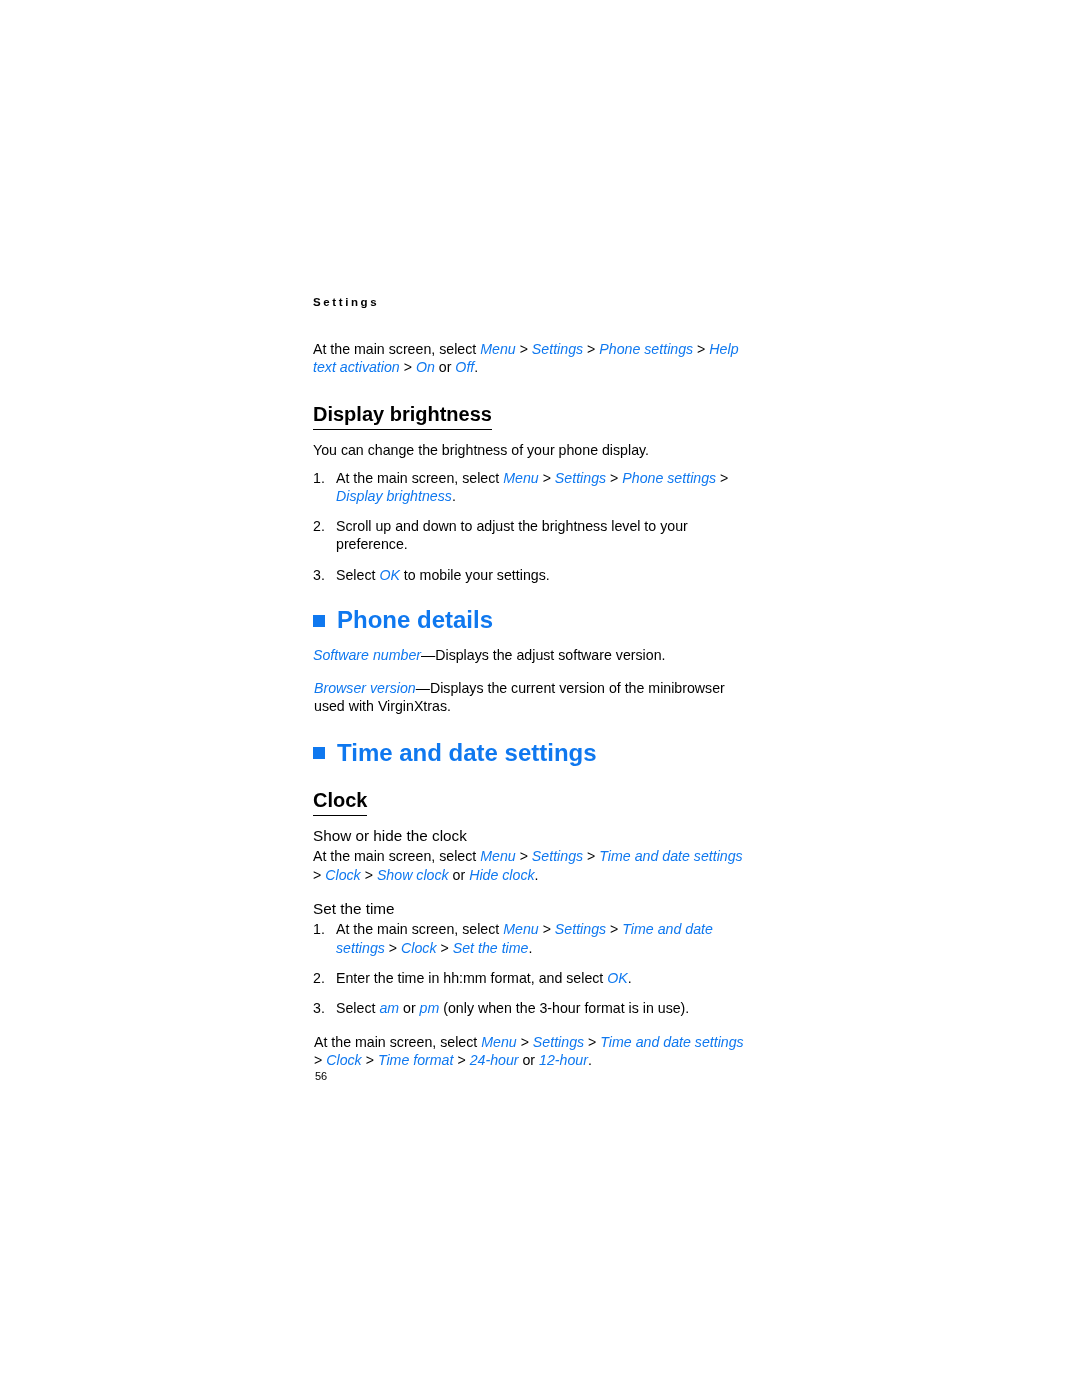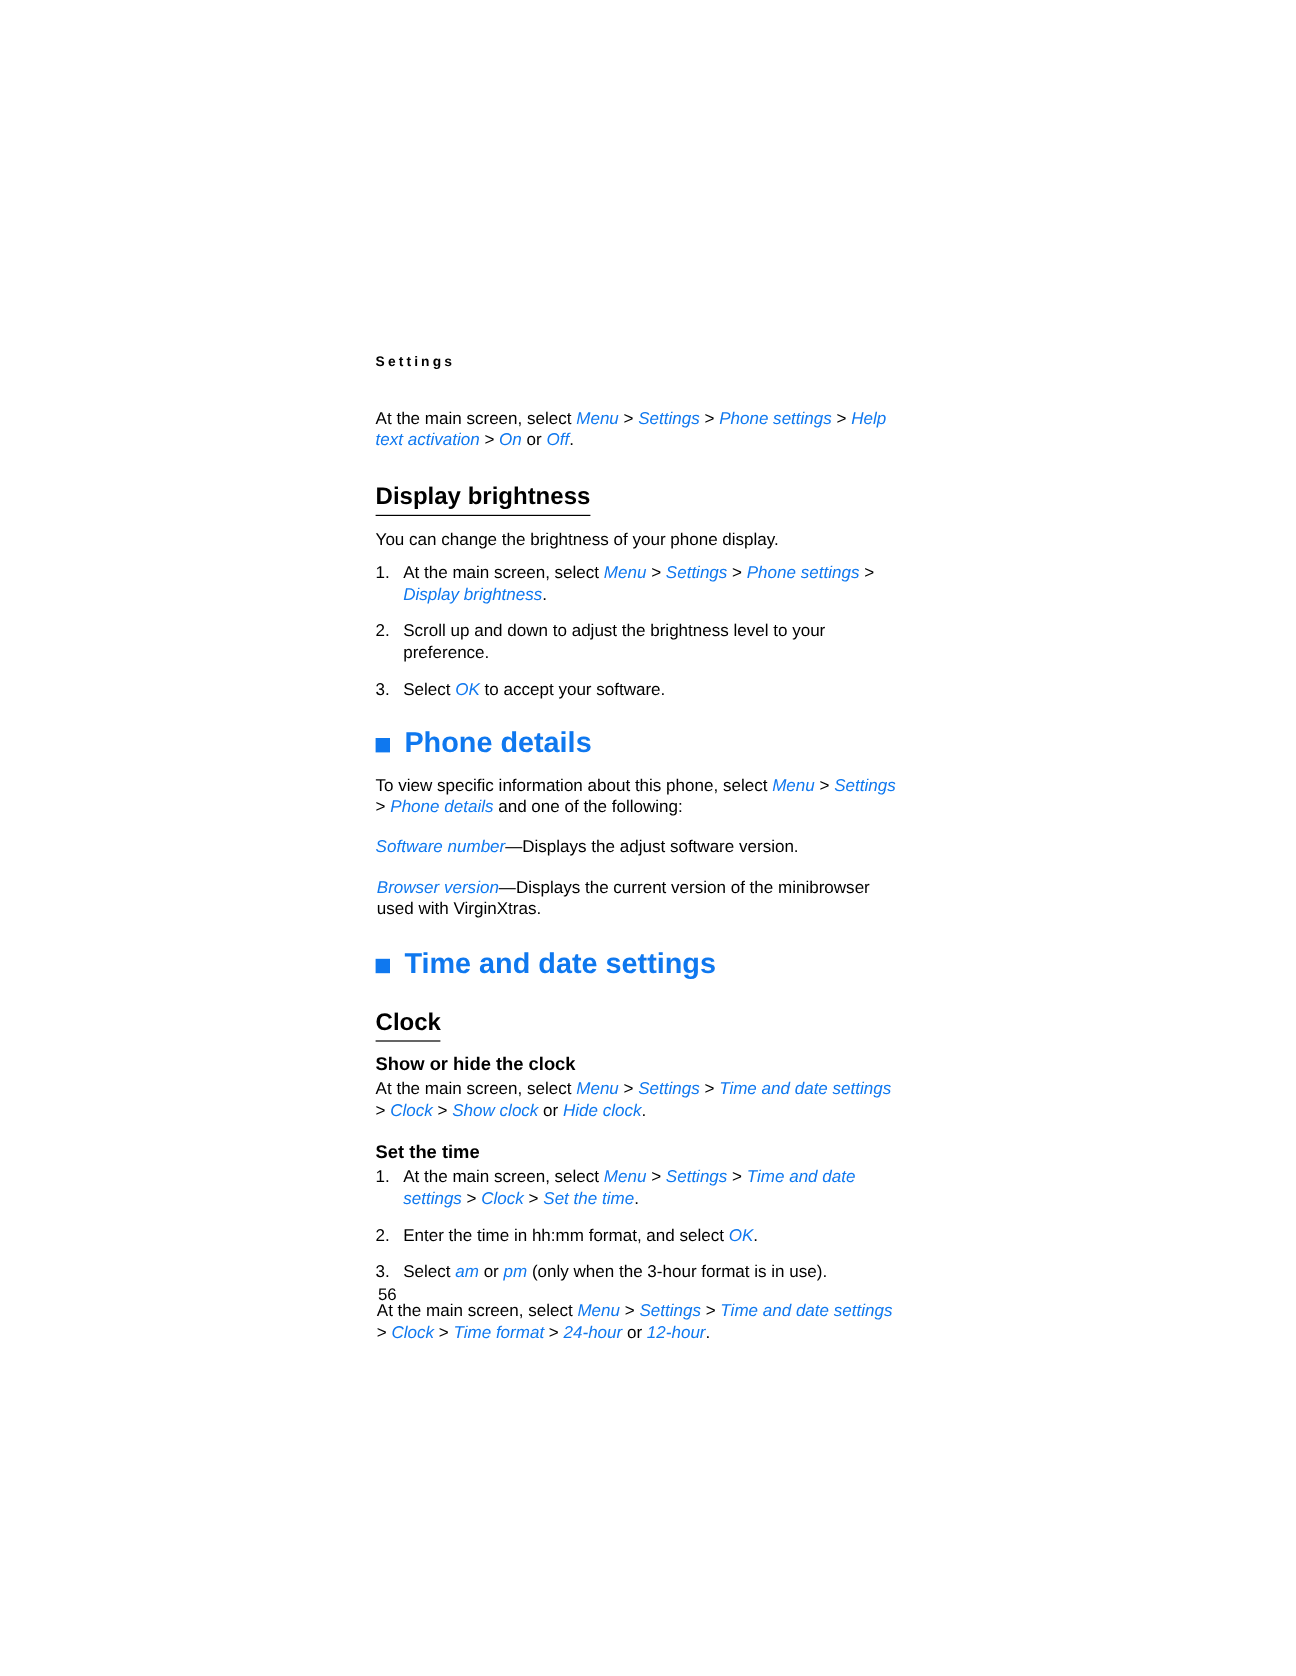--- a/index.html
+++ b/index.html
@@ -93,21 +93,21 @@
     margin: 0 0 11px 0;
     padding-bottom: 3px;
     line-height: 1.15;
     border-bottom: 1.3px solid #000000;
     display: inline-block;
   }
   .h2-wrap { margin: 0 0 0 0; }
 
   .h3 {
     font-size: 15.3px;
-    font-weight: bold;
+    font-weight: normal;
     color: #000000;
     margin: 0 0 2px 0;
     line-height: 1.2;
   }
 
   
   .num-list {
     margin: 0;
     padding: 0;
     list-style: none;
@@ -132,21 +132,21 @@
   
   .gap-before-h1 { height: 22px; }
   .gap-sm { height: 14px; }
   .gap-xs { height: 11px; }
 
   
   .page-number {
     position: absolute;
     left: 315px;
     top: 1071px;
-    font-size: 14px;
+    font-size: 11px;
     font-weight: normal;
     color: #000000;
     line-height: 1;
   }
 </style>
 </head>
 <body>
 
 <div class="page">
 
@@ -166,32 +166,31 @@
     <li class="num-item">
       <span class="num-marker">1.</span>
       <span>At the main screen, select </span><span class="t">Menu</span><span class="sep"> &gt; </span><span class="t">Settings</span><span class="sep"> &gt; </span><span class="t">Phone settings</span><span class="sep"> &gt; </span><span class="t">Display brightness</span><span>.</span>
     </li>
     <li class="num-item">
       <span class="num-marker">2.</span>
       <span>Scroll up and down to adjust the brightness level to your preference.</span>
     </li>
     <li class="num-item">
       <span class="num-marker">3.</span>
-      <span>Select </span><span class="t">OK</span><span> to accept your software.</span>
+      <span>Select </span><span class="t">OK</span><span> to mobile your settings.</span>
     </li>
   </ol>
 
   <div class="gap-before-h1"></div>
 
   <div class="h1">
     <span class="h1-bullet"></span>
     <span class="h1-label">Phone details</span>
   </div>
 
-  <p class="body-text para defn"><span>To view specific information about this phone, select </span><span class="t">Menu</span><span class="sep"> &gt; </span><span class="t">Settings</span><span class="sep"> &gt; </span><span class="t">Phone details</span><span> and one of the following:</span></p>
 
 
   <p class="body-text para defn"><span class="t">Software number</span><span>—</span><span>Displays the adjust software version.</span></p>
 
   <p class="body-text para last"><span class="t">Browser version</span><span>—</span><span>Displays the current version of the minibrowser used with VirginXtras.</span></p>
 
   <div class="gap-before-h1"></div>
 
   <div class="h1">
     <span class="h1-bullet"></span>

